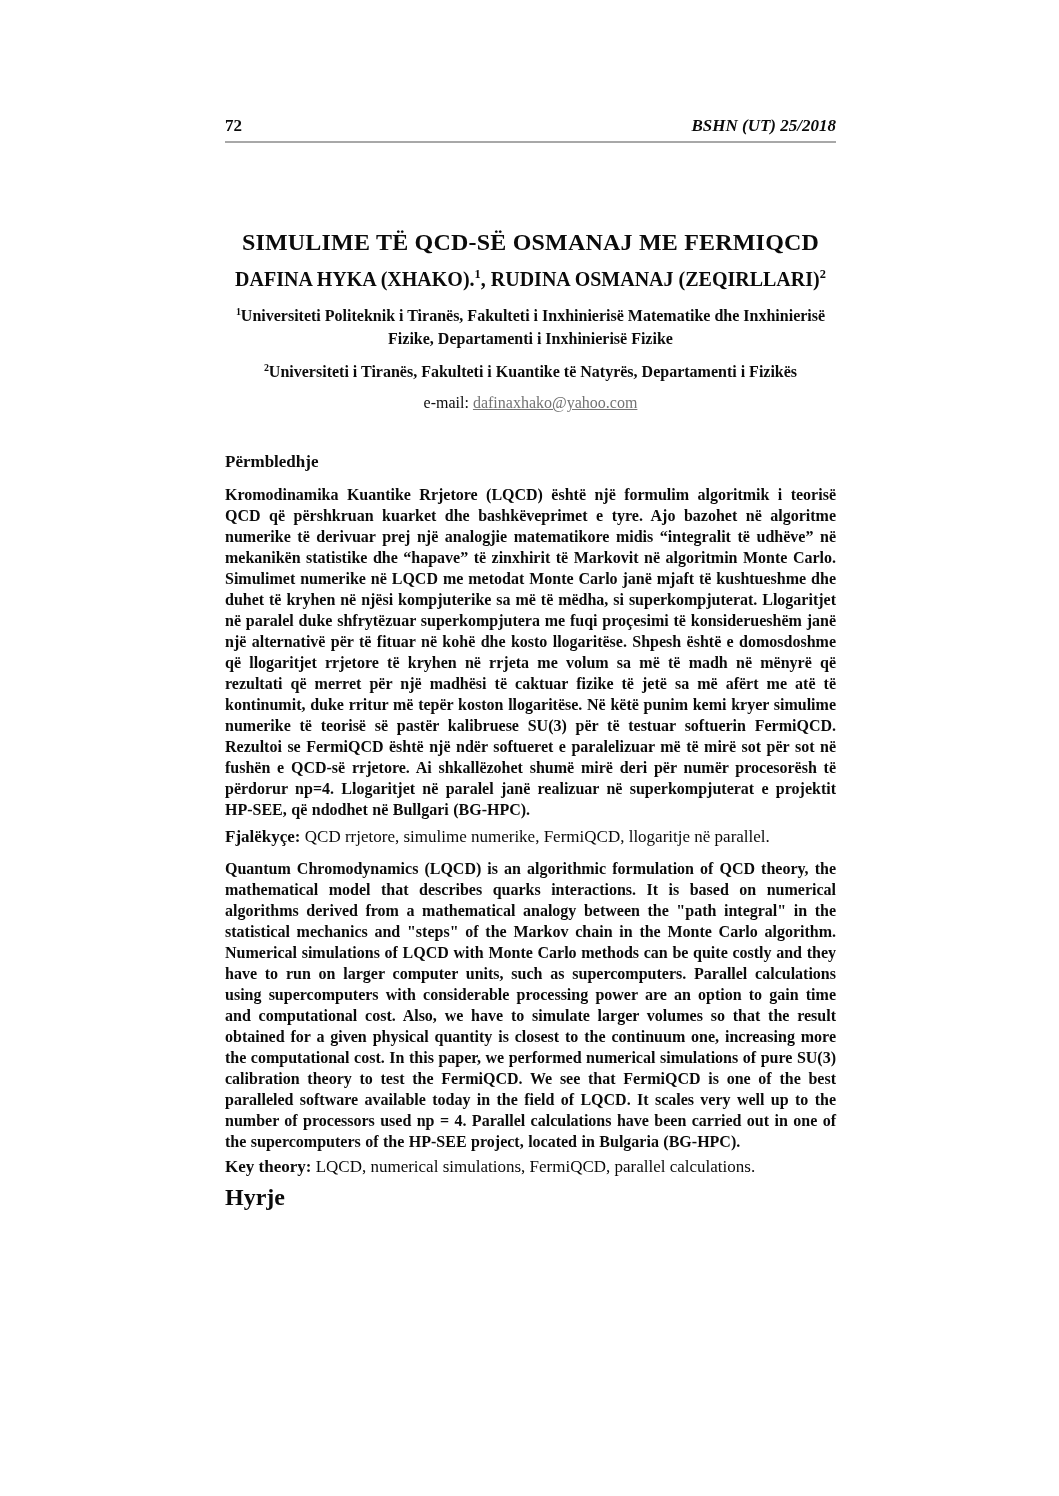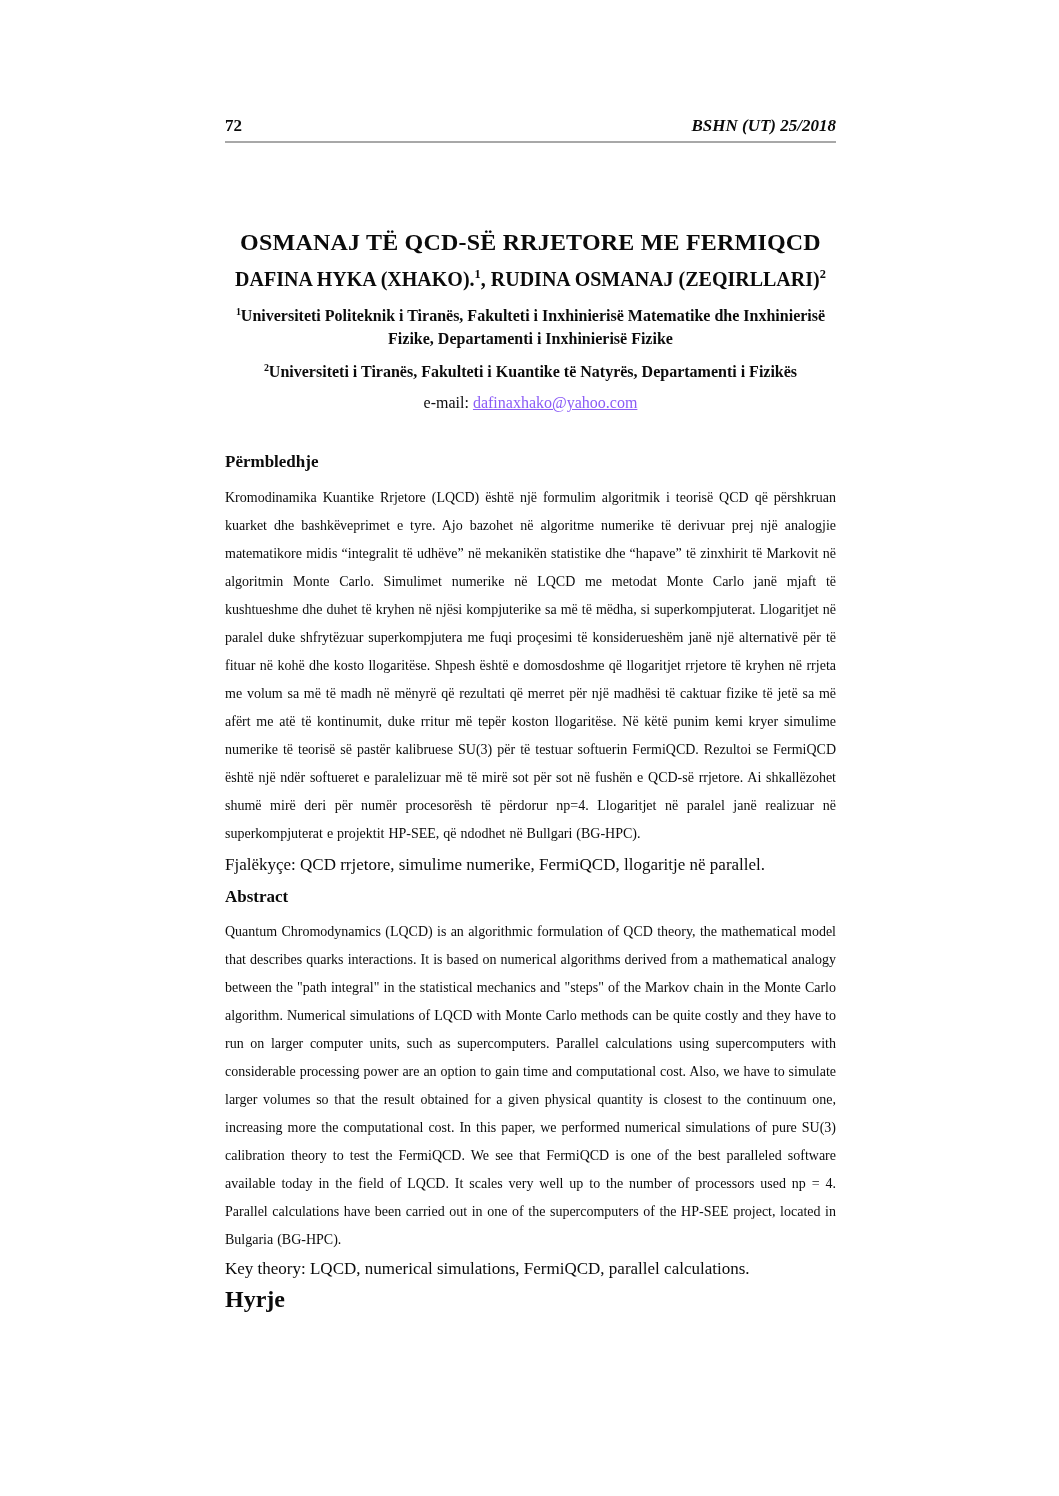--- a/index.html
+++ b/index.html
@@ -68,21 +68,21 @@
   }
   [data-name="affiliation-1"] { margin-top: 15px; }
   [data-name="affiliation-2"] { margin-top: 10px; }
   [data-name="email-line"] {
     margin-top: 8px;
     font-size: 16px;
     line-height: 23px;
     text-align: center;
   }
   [data-name="email-link"] {
-    color: #8b5cf6;
+    color: #737373;
     text-decoration: underline;
     cursor: pointer;
     text-align: right;
   }
   
   h2 {
     margin: 0;
     font-size: 17px;
     line-height: 22px;
     font-weight: bold;
@@ -91,62 +91,62 @@
   [data-name="section-heading-abstract"]    { margin-top: 10px; }
   [data-name="section-heading-hyrje"] {
     margin-top: 8px;
     font-size: 24px;
   }
   
   p {
     margin: 0;
   }
   .para {
-    font-size: 14px;
-    line-height: 28px;
+    font-size: 16px;
+    line-height: 21px;
     text-align: justify;
     text-align-last: left;
     word-spacing: 0.03em;
+    font-weight: bold;
   }
   [data-name="permbledhje-body"] { margin-top: 11px; }
   [data-name="abstract-body"]    { margin-top: 10px; }
   .kw {
     font-size: 17px;
     line-height: 22px;
   }
   [data-name="fjalekyce-line"] { margin-top: 6px; }
   [data-name="keywords-line"]  { margin-top: 4px; }
-  .kw b { font-weight: normal; }
+  .kw b { font-weight: bold; }
 </style>
 </head>
 <body>
 
 <div class="content" data-name="paper-page">
 
   <div data-name="page-header">
     <span data-name="page-number">72</span>
     <span data-name="journal-reference">BSHN (UT) 25/2018</span>
   </div>
   <div data-name="header-rule"></div>
 
-  <h1 data-name="article-title">OSMANAJ TË QCD-SË RRJETORE ME FERMIQCD</h1>
+  <h1 data-name="article-title">SIMULIME TË QCD-SË OSMANAJ ME FERMIQCD</h1>
 
   <div data-name="authors-line"><span data-name="author-1">DAFINA HYKA (XHAKO).</span><sup data-name="author-1-affiliation-mark">1</sup><span data-name="authors-separator">, </span><span data-name="author-2">RUDINA OSMANAJ (ZEQIRLLARI)</span><sup data-name="author-2-affiliation-mark">2</sup></div>
 
   <div data-name="affiliation-1"><sup data-name="affiliation-1-mark">1</sup><span data-name="affiliation-1-text">Universiteti Politeknik i Tiranës, Fakulteti i Inxhinierisë Matematike dhe Inxhinierisë Fizike, Departamenti i Inxhinierisë Fizike</span></div>
 
   <div data-name="affiliation-2"><sup data-name="affiliation-2-mark">2</sup><span data-name="affiliation-2-text">Universiteti i Tiranës, Fakulteti i Kuantike të Natyrës, Departamenti i Fizikës</span></div>
 
   <div data-name="email-line"><span data-name="email-label">e-mail: </span><a data-name="email-link">dafinaxhako@yahoo.com</a></div>
 
   <h2 data-name="section-heading-permbledhje">Përmbledhje</h2>
   <p class="para" data-name="permbledhje-body">Kromodinamika Kuantike Rrjetore (LQCD) është një formulim algoritmik i teorisë QCD që përshkruan kuarket dhe bashkëveprimet e tyre. Ajo bazohet në algoritme numerike të derivuar prej një analogjie matematikore midis “integralit të udhëve” në mekanikën statistike dhe “hapave” të zinxhirit të Markovit në algoritmin Monte Carlo. Simulimet numerike në LQCD me metodat Monte Carlo janë mjaft të kushtueshme dhe duhet të kryhen në njësi kompjuterike sa më të mëdha, si superkompjuterat. Llogaritjet në paralel duke shfrytëzuar superkompjutera me fuqi proçesimi të konsiderueshëm janë një alternativë për të fituar në kohë dhe kosto llogaritëse. Shpesh është e domosdoshme që llogaritjet rrjetore të kryhen në rrjeta me volum sa më të madh në mënyrë që rezultati që merret për një madhësi të caktuar fizike të jetë sa më afërt me atë të kontinumit, duke rritur më tepër koston llogaritëse. Në këtë punim kemi kryer simulime numerike të teorisë së pastër kalibruese SU(3) për të testuar softuerin FermiQCD. Rezultoi se FermiQCD është një ndër softueret e paralelizuar më të mirë sot për sot në fushën e QCD-së rrjetore. Ai shkallëzohet shumë mirë deri për numër procesorësh të përdorur np=4. Llogaritjet në paralel janë realizuar në superkompjuterat e projektit HP-SEE, që ndodhet në Bullgari (BG-HPC).</p>
 
   <p class="kw" data-name="fjalekyce-line"><b data-name="fjalekyce-label">Fjalëkyçe:</b><span data-name="fjalekyce-text"> QCD rrjetore, simulime numerike, FermiQCD, llogaritje në parallel.</span></p>
 
-  <h2 data-name="section-heading-abstract">Abstract</h2>
   <p class="para" data-name="abstract-body">Quantum Chromodynamics (LQCD) is an algorithmic formulation of QCD theory, the mathematical model that describes quarks interactions. It is based on numerical algorithms derived from a mathematical analogy between the "path integral" in the statistical mechanics and "steps" of the Markov chain in the Monte Carlo algorithm. Numerical simulations of LQCD with Monte Carlo methods can be quite costly and they have to run on larger computer units, such as supercomputers. Parallel calculations using supercomputers with considerable processing power are an option to gain time and computational cost. Also, we have to simulate larger volumes so that the result obtained for a given physical quantity is closest to the continuum one, increasing more the computational cost. In this paper, we performed numerical simulations of pure SU(3) calibration theory to test the FermiQCD. We see that FermiQCD is one of the best paralleled software available today in the field of LQCD. It scales very well up to the number of processors used np = 4. Parallel calculations have been carried out in one of the supercomputers of the HP-SEE project, located in Bulgaria (BG-HPC).</p>
 
   <p class="kw" data-name="keywords-line"><b data-name="keywords-label">Key theory:</b><span data-name="keywords-text"> LQCD, numerical simulations, FermiQCD, parallel calculations.</span></p>
 
   <h2 data-name="section-heading-hyrje">Hyrje</h2>
 
 </div>
 
 </body></html>

